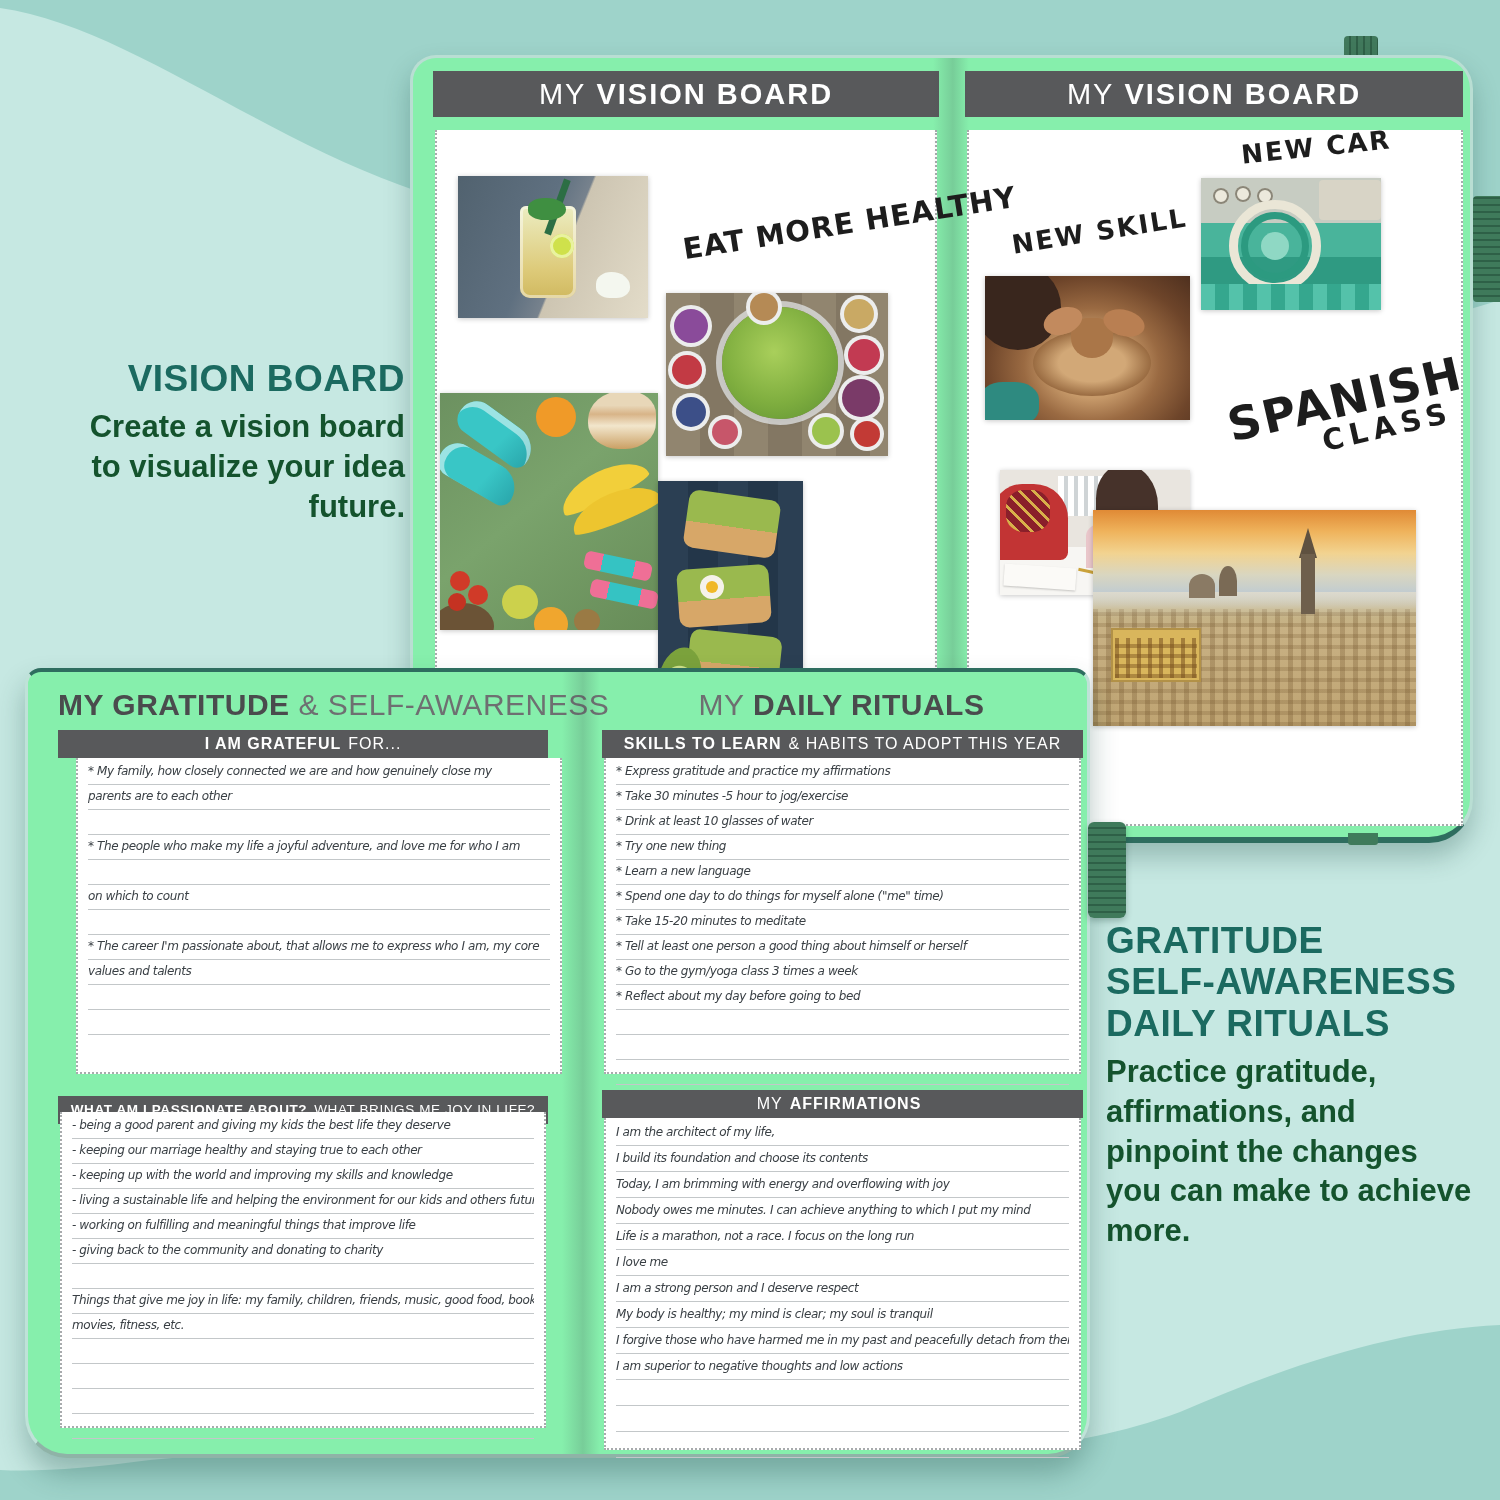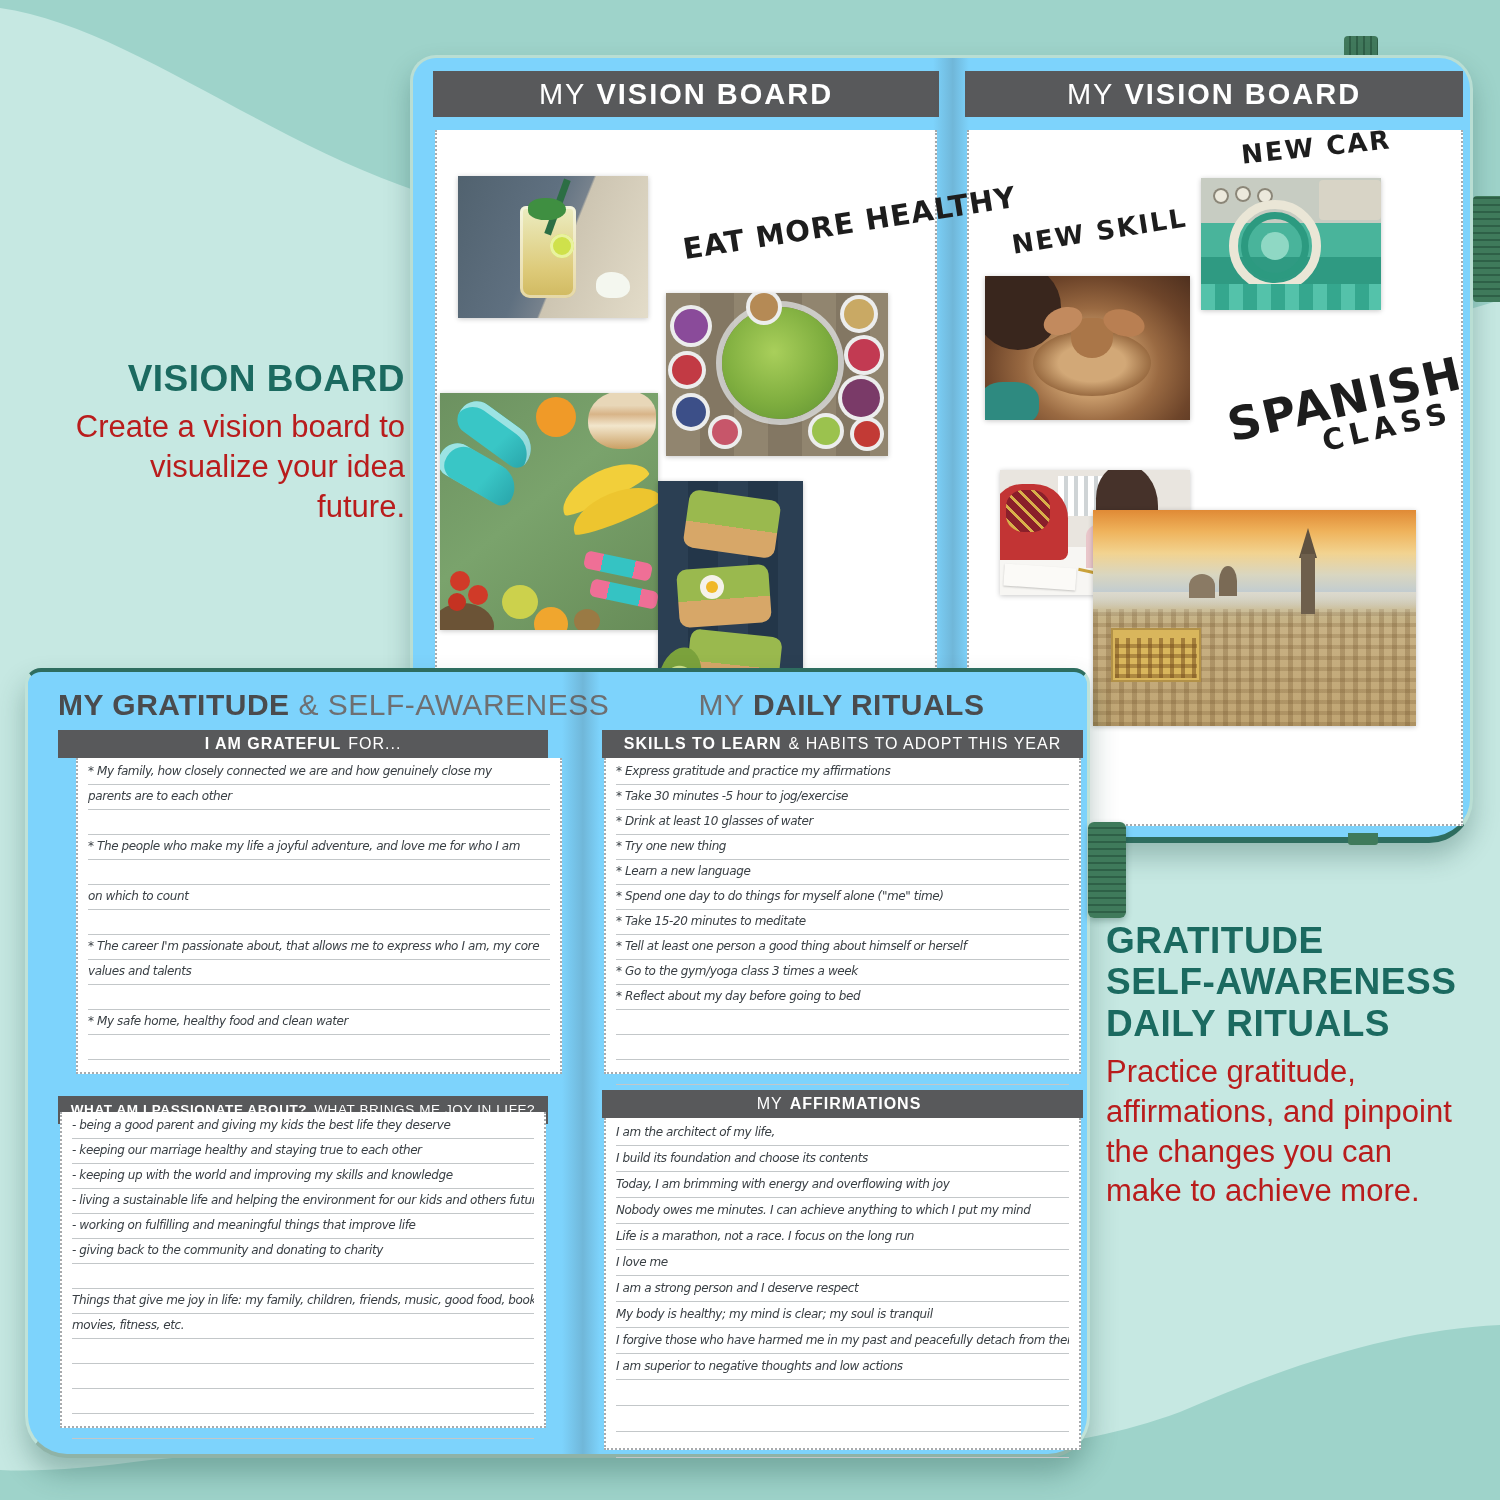--- a/index.html
+++ b/index.html
@@ -1,19 +1,19 @@
 <!DOCTYPE html>
 <html><head>
 <meta charset="utf-8">
 <style>
   html,body{margin:0;padding:0;background:#dfe?}
   body{font-family:"Liberation Sans",sans-serif}
   #canvas{position:relative;width:1500px;height:1500px;overflow:hidden;background:#c6e8e2}
   .abs{position:absolute}
-  .notebook{position:absolute;background:#7dd3fc;box-sizing:border-box}
+  .notebook{position:absolute;background:#86efac;box-sizing:border-box}
   #top-notebook{left:410px;top:55px;width:1063px;height:788px;border:3px solid #b9ded3;border-bottom:6px solid #2e6d5f;border-radius:26px 34px 44px 26px;box-shadow:0 14px 26px rgba(20,70,60,.28)}
   #bottom-notebook{left:25px;top:668px;width:1065px;height:790px;border:3px solid #bfe2d8;border-top:4px solid #2e6d5f;border-bottom:4px solid #8fb3a7;border-radius:16px 16px 42px 42px;box-shadow:0 16px 28px rgba(20,70,60,.3)}
   .bar{position:absolute;background:#58595b;color:#fff;text-align:center;letter-spacing:2px;font-weight:400;white-space:nowrap}
   .bar b{font-weight:700}
   .visionbar{height:46px;line-height:46px;font-size:29px}
   .secbar{height:28px;line-height:28px;font-size:16px;letter-spacing:1px}
   .secbar.tight{font-size:13.5px;letter-spacing:.6px}
   .secbar b{margin-right:7px}
   .secbar .pre{margin-right:7px}
   .dotbox{position:absolute;border:2px dotted #a8abad;border-top:none;box-sizing:border-box;padding:2px 10px 0 10px;background:#fff}
@@ -21,21 +21,21 @@
   .l25 .rule{height:25px;line-height:24px}
   .hand{font-family:"DejaVu Sans",sans-serif;font-style:italic;color:#3a4045;font-size:12px;letter-spacing:-.4px}
   .pagetitle{position:absolute;font-size:30px;letter-spacing:.5px;color:#6e6f71;font-weight:400;white-space:nowrap}
   .pagetitle b{color:#4a4b4d;font-weight:700}
   .marker{position:absolute;font-family:"DejaVu Sans",sans-serif;font-weight:800;color:#1d1d1d;white-space:nowrap}
   .ph{position:absolute;overflow:hidden;box-shadow:0 1px 5px rgba(0,0,0,.22)}
   .ph span{position:absolute;display:block}
   .gutter{position:absolute;top:0;bottom:0;background:linear-gradient(90deg,rgba(60,70,75,0),rgba(60,70,75,.16) 45%,rgba(60,70,75,.2) 55%,rgba(60,70,75,0))}
   .callout{position:absolute}
   .callout .ct{font-size:37px;font-weight:700;color:#1b6a60;letter-spacing:.5px;line-height:1.12}
-  .callout .cb{margin-top:8px;font-size:31px;font-weight:400;color:#b91c1c;line-height:1.28}
+  .callout .cb{margin-top:8px;font-size:31px;font-weight:700;color:#14532d;line-height:1.28}
   .elastic{position:absolute;background:repeating-linear-gradient(0deg,#3f7a5b 0 5px,#2e6047 5px 7px)}
   .bowl{border-radius:50%;box-shadow:0 0 0 4px #eceded}
 </style>
 </head>
 <body>
 
 <div id="canvas">
 
   <svg class="abs" width="1500" height="1500" style="left:0;top:0">
     <path d="M0,0 H1500 V300 C1250,380 1050,350 900,300 C650,215 520,230 400,185 C250,130 120,25 0,8 Z" fill="#9ed3ca"></path>
@@ -178,21 +178,20 @@
         <div class="rule hand">* My family, how closely connected we are and how genuinely close my</div>
         <div class="rule hand">parents are to each other</div>
         <div class="rule hand"></div>
         <div class="rule hand">* The people who make my life a joyful adventure, and love me for who I am</div>
         <div class="rule hand"></div>
         <div class="rule hand">on which to count</div>
         <div class="rule hand"></div>
         <div class="rule hand">* The career I'm passionate about, that allows me to express who I am, my core</div>
         <div class="rule hand">values and talents</div>
         <div class="rule hand"></div>
-        <div class="rule hand">* My safe home, healthy food and clean water</div>
         <div class="rule hand"></div>
       </div>
 
     <div class="bar secbar tight" style="left:30px;top:424px;width:490px">
       <b>WHAT AM I PASSIONATE ABOUT?</b><span>WHAT BRINGS ME JOY IN LIFE?</span>
     </div>
     <div class="dotbox" style="left:32px;top:440px;width:486px;height:316px">
         <div class="rule hand">- being a good parent and giving my kids the best life they deserve</div>
         <div class="rule hand">- keeping our marriage healthy and staying true to each other</div>
         <div class="rule hand">- keeping up with the world and improving my skills and knowledge</div>

